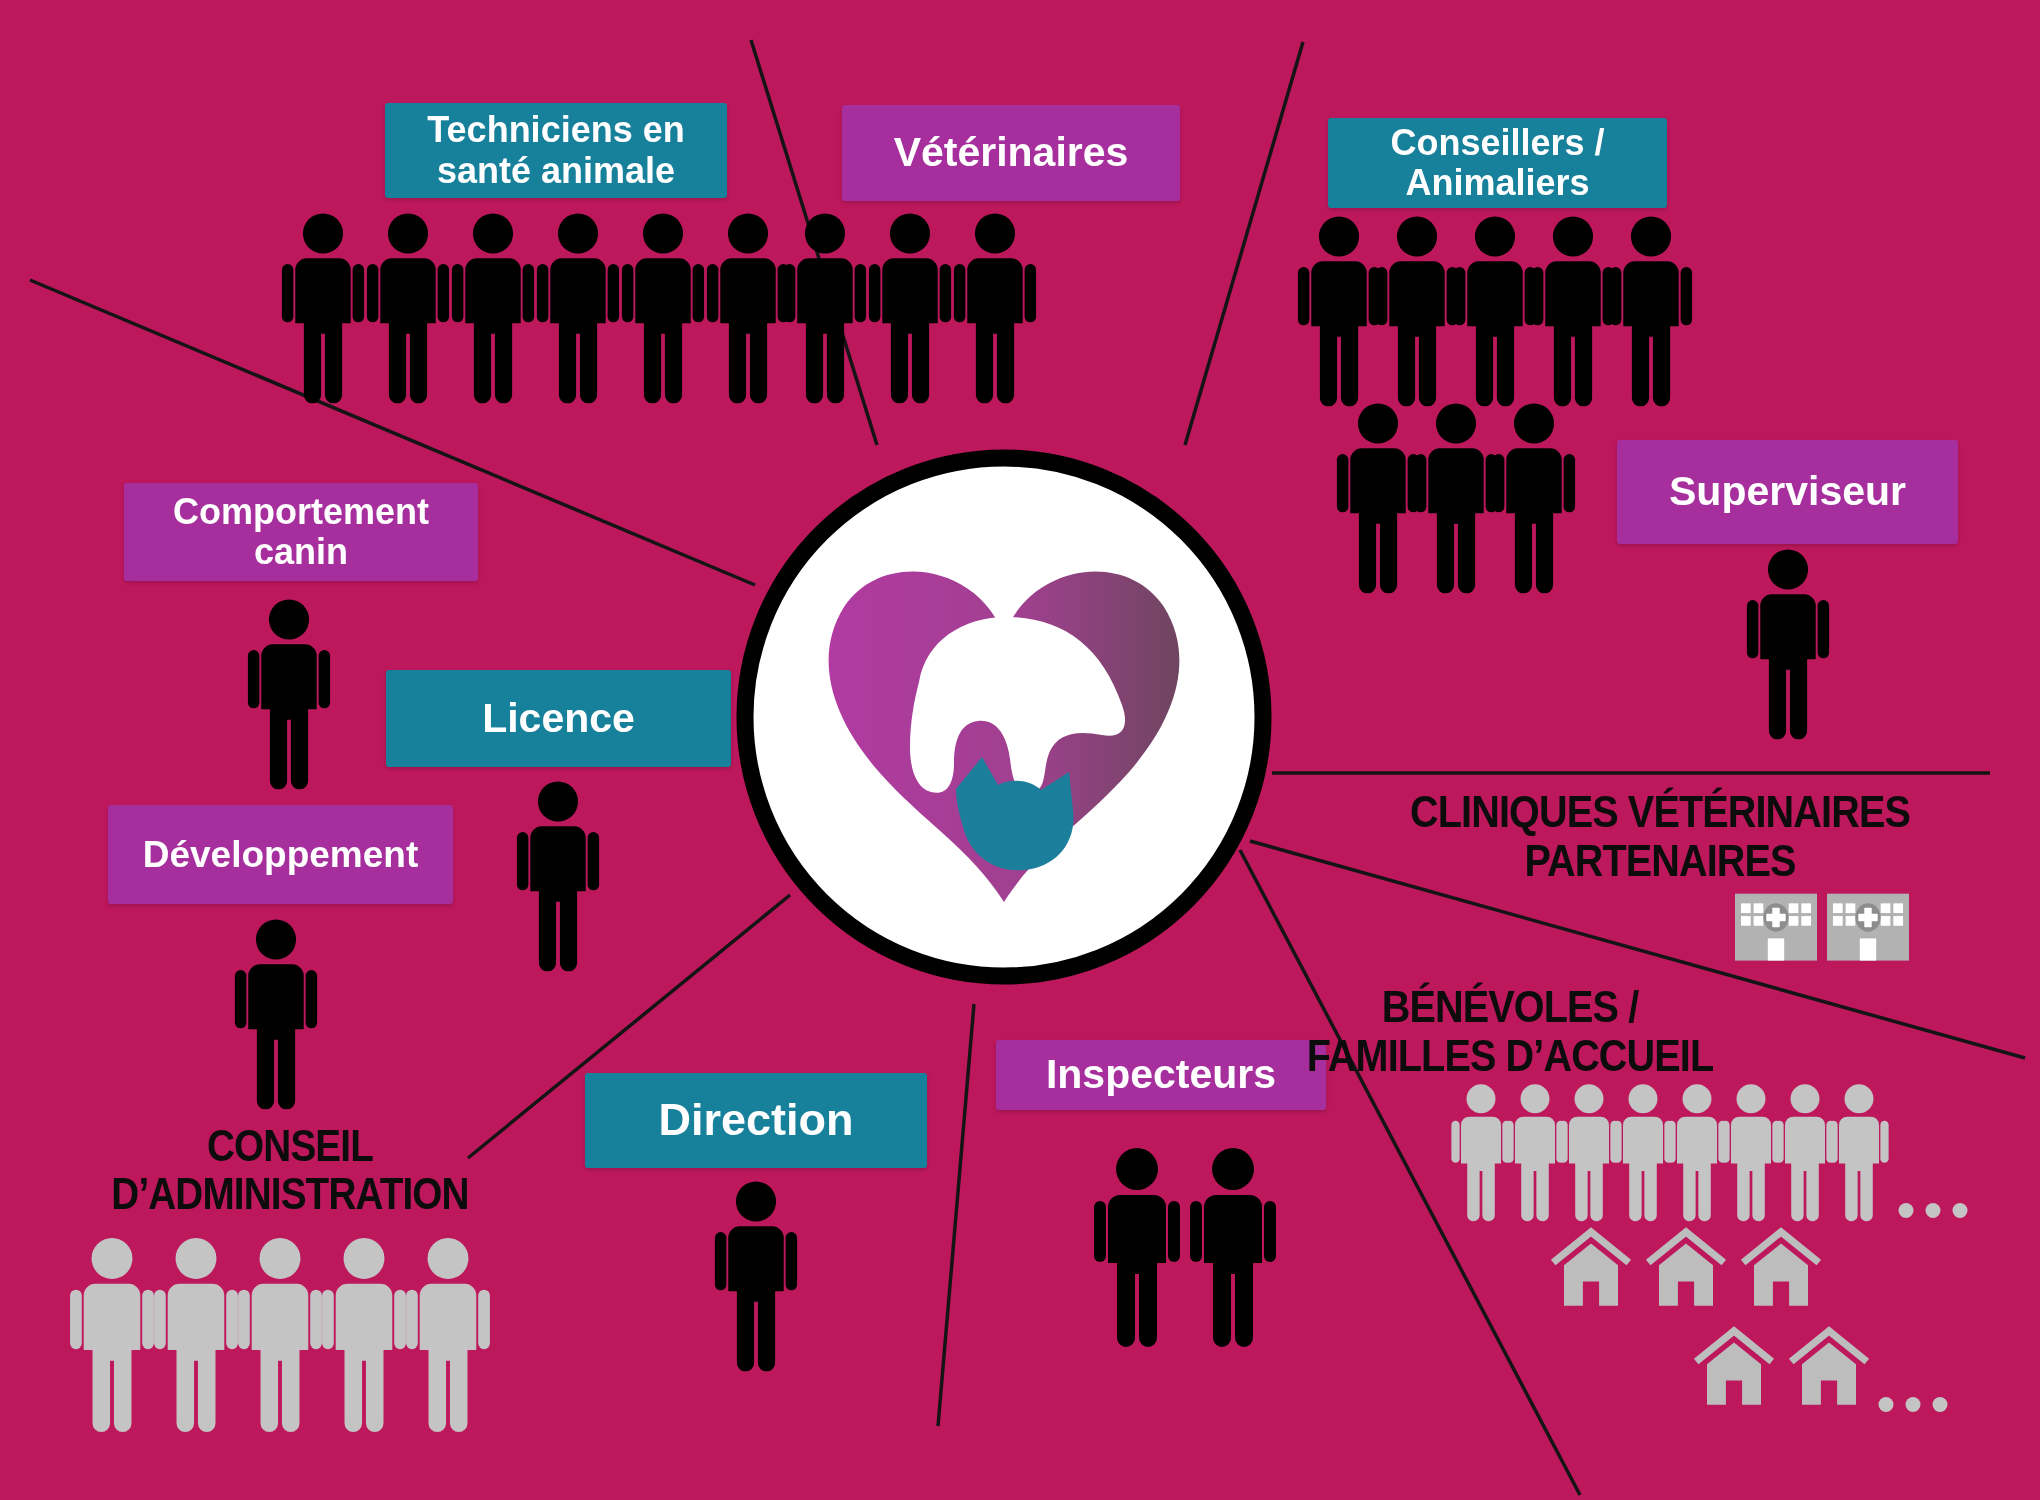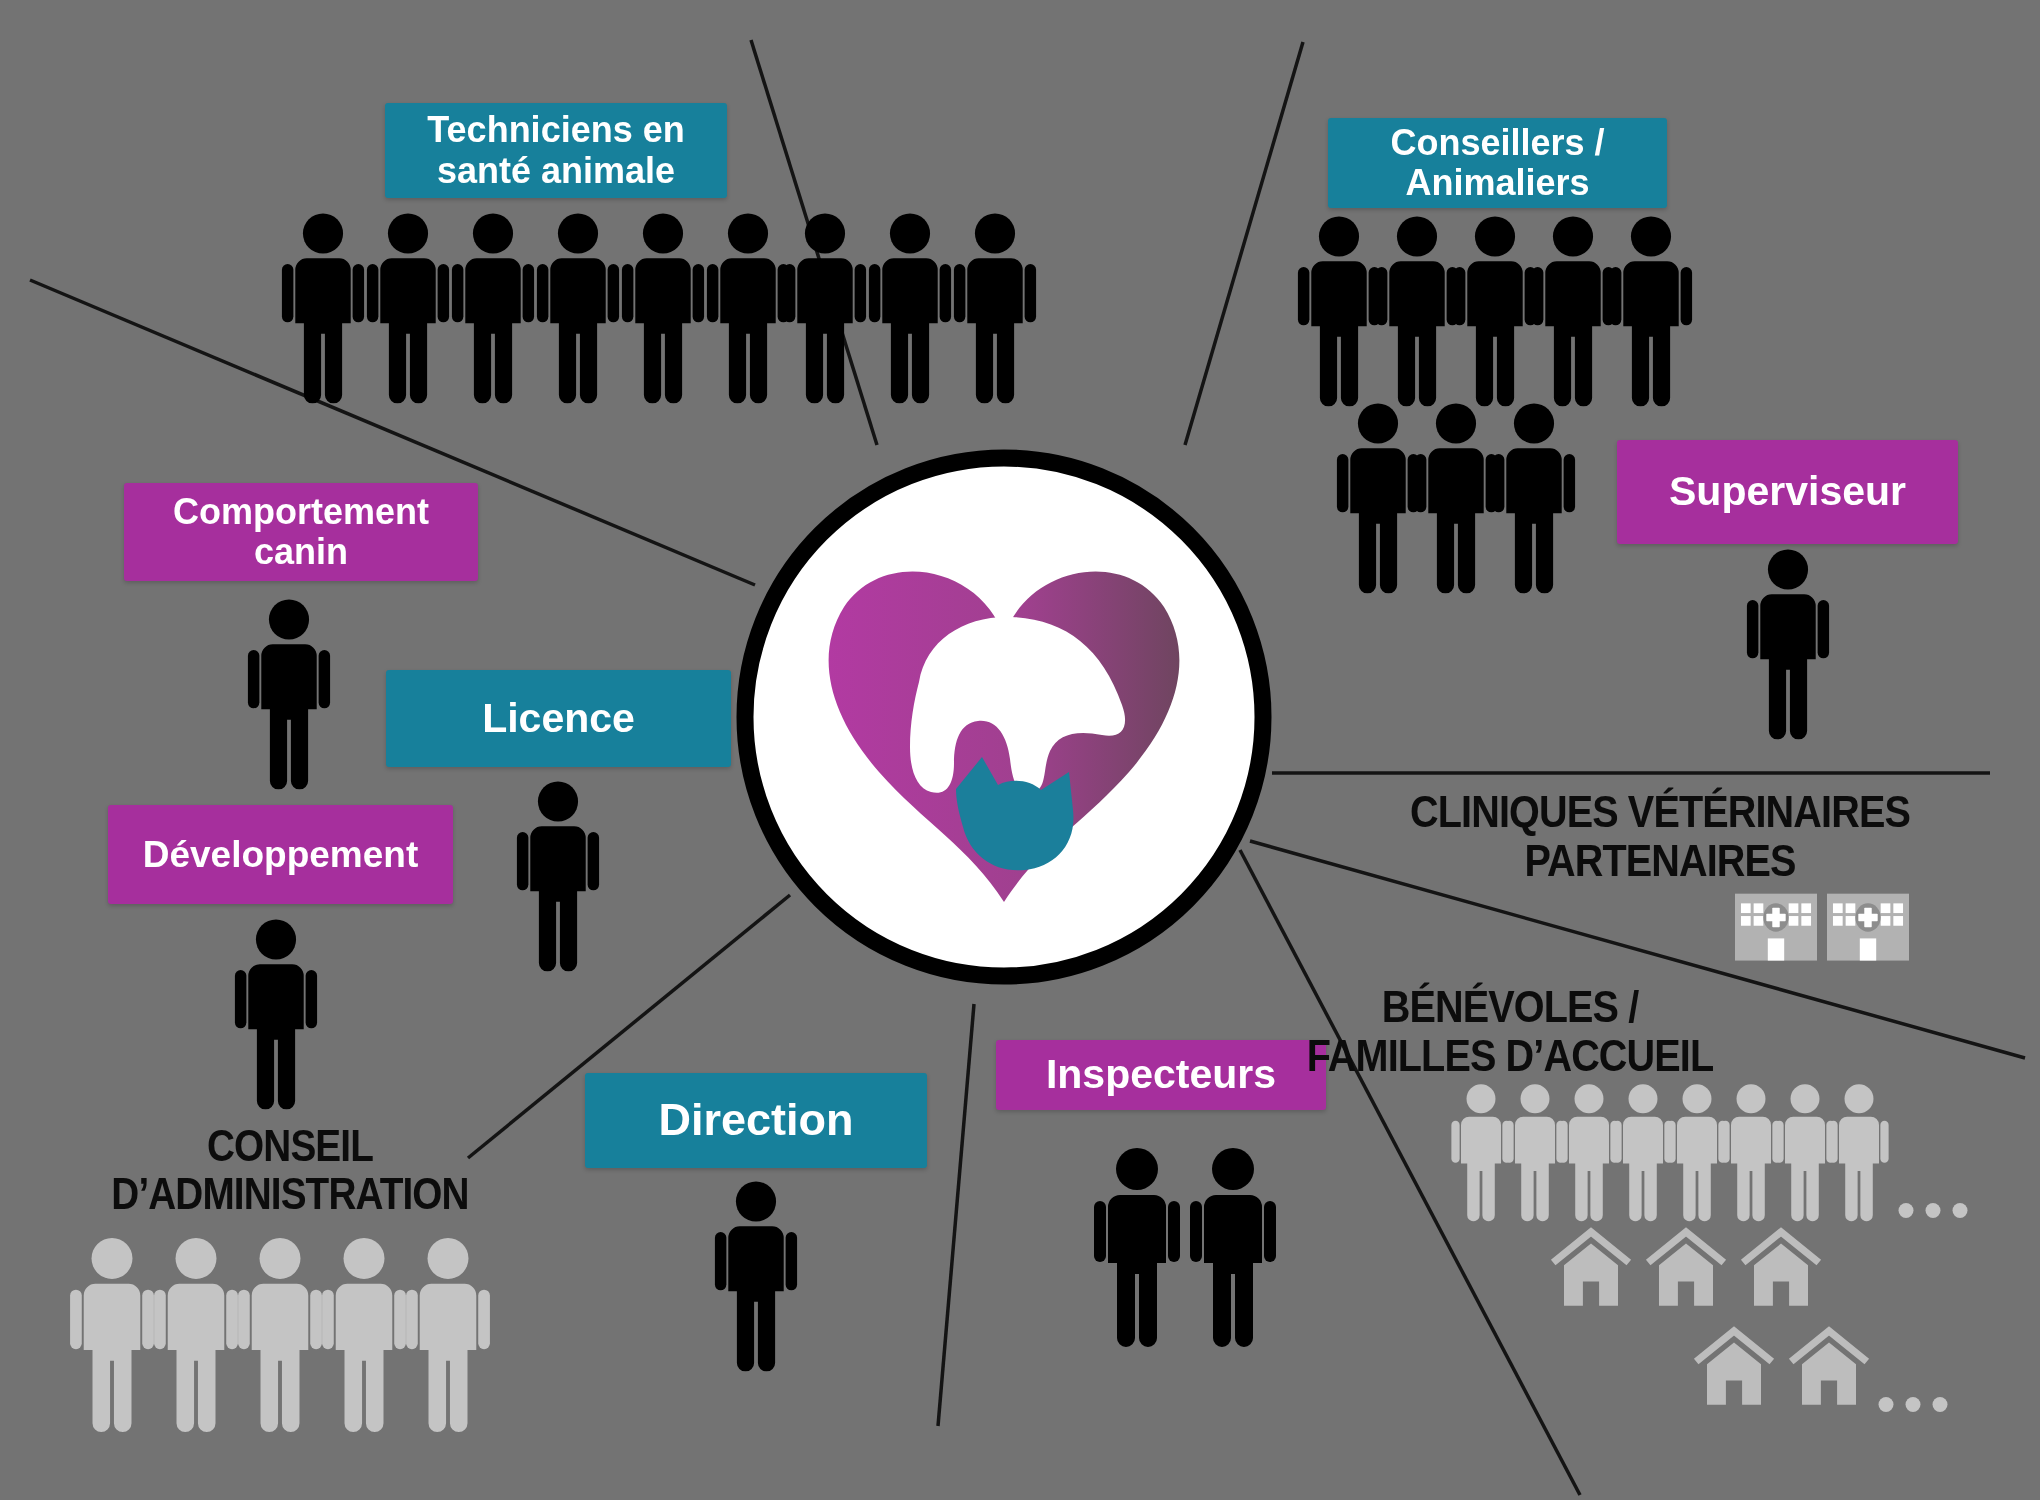--- a/index.html
+++ b/index.html
@@ -1,16 +1,16 @@
 <!DOCTYPE html>
 <html><head>
 <meta charset="utf-8">
 <style>
   html,body{margin:0;padding:0;background:#fff;}
-  #canvas{position:relative;width:2040px;height:1500px;background:#737373;overflow:hidden;
+  #canvas{position:relative;width:2040px;height:1500px;background:#be185d;overflow:hidden;
           font-family:"Liberation Sans","DejaVu Sans",sans-serif;}
   .layer{position:absolute;left:0;top:0;width:100%;height:100%;}
   #lines-svg{position:absolute;left:0;top:0;}
   .box{position:absolute;display:flex;flex-direction:column;align-items:center;justify-content:center;
        color:#fff;text-align:center;border-radius:3px;box-shadow:0 2px 4px rgba(0,0,0,.18);
        font-weight:700;line-height:1.12;}
   .box.teal{background:#17809b;}
   .box.magenta{background:#a62f9d;}
   .box .l1,.box .l2{display:block;white-space:nowrap;}
   .caps-label{position:absolute;color:#0c0c0c;font-weight:700;text-align:center;line-height:1.08;
@@ -359,20 +359,23 @@
             <use href="#sym-dots"></use>
           </svg>
         </div>
       </div>
     </div>
   <div id="boxes-layer" class="layer">
       <div class="box teal" style="left: 385px; top: 103px; width: 342px; height: 95px; font-size: 36px;">
         <span class="l1">Techniciens en</span>
         <span class="l2">santé animale</span>
       </div>
+      <div class="box magenta" style="left: 842px; top: 105px; width: 338px; height: 96px; font-size: 41px;">
+        <span class="l1">Vétérinaires</span>
+      </div>
       <div class="box teal" style="left: 1328px; top: 118px; width: 339px; height: 90px; font-size: 36px;">
         <span class="l1">Conseillers /</span>
         <span class="l2">Animaliers</span>
       </div>
       <div class="box magenta" style="left: 1617px; top: 440px; width: 341px; height: 104px; font-size: 41px;">
         <span class="l1">Superviseur</span>
       </div>
       <div class="box magenta" style="left: 124px; top: 483px; width: 354px; height: 98px; font-size: 36px;">
         <span class="l1">Comportement</span>
         <span class="l2">canin</span>

